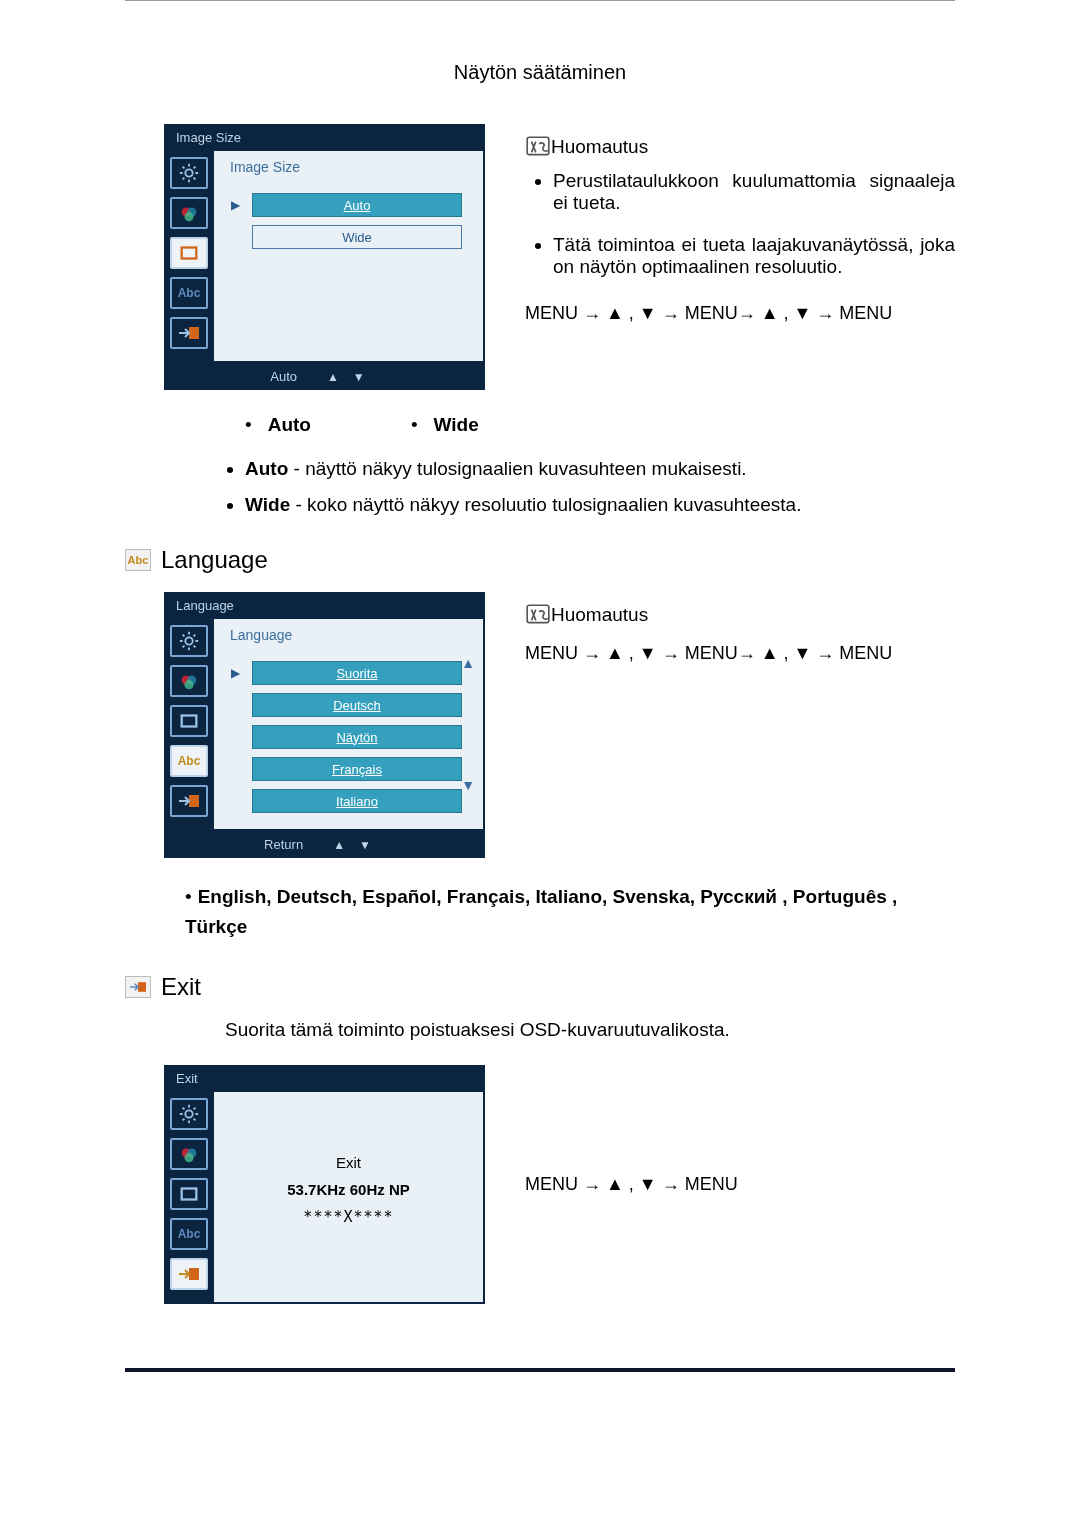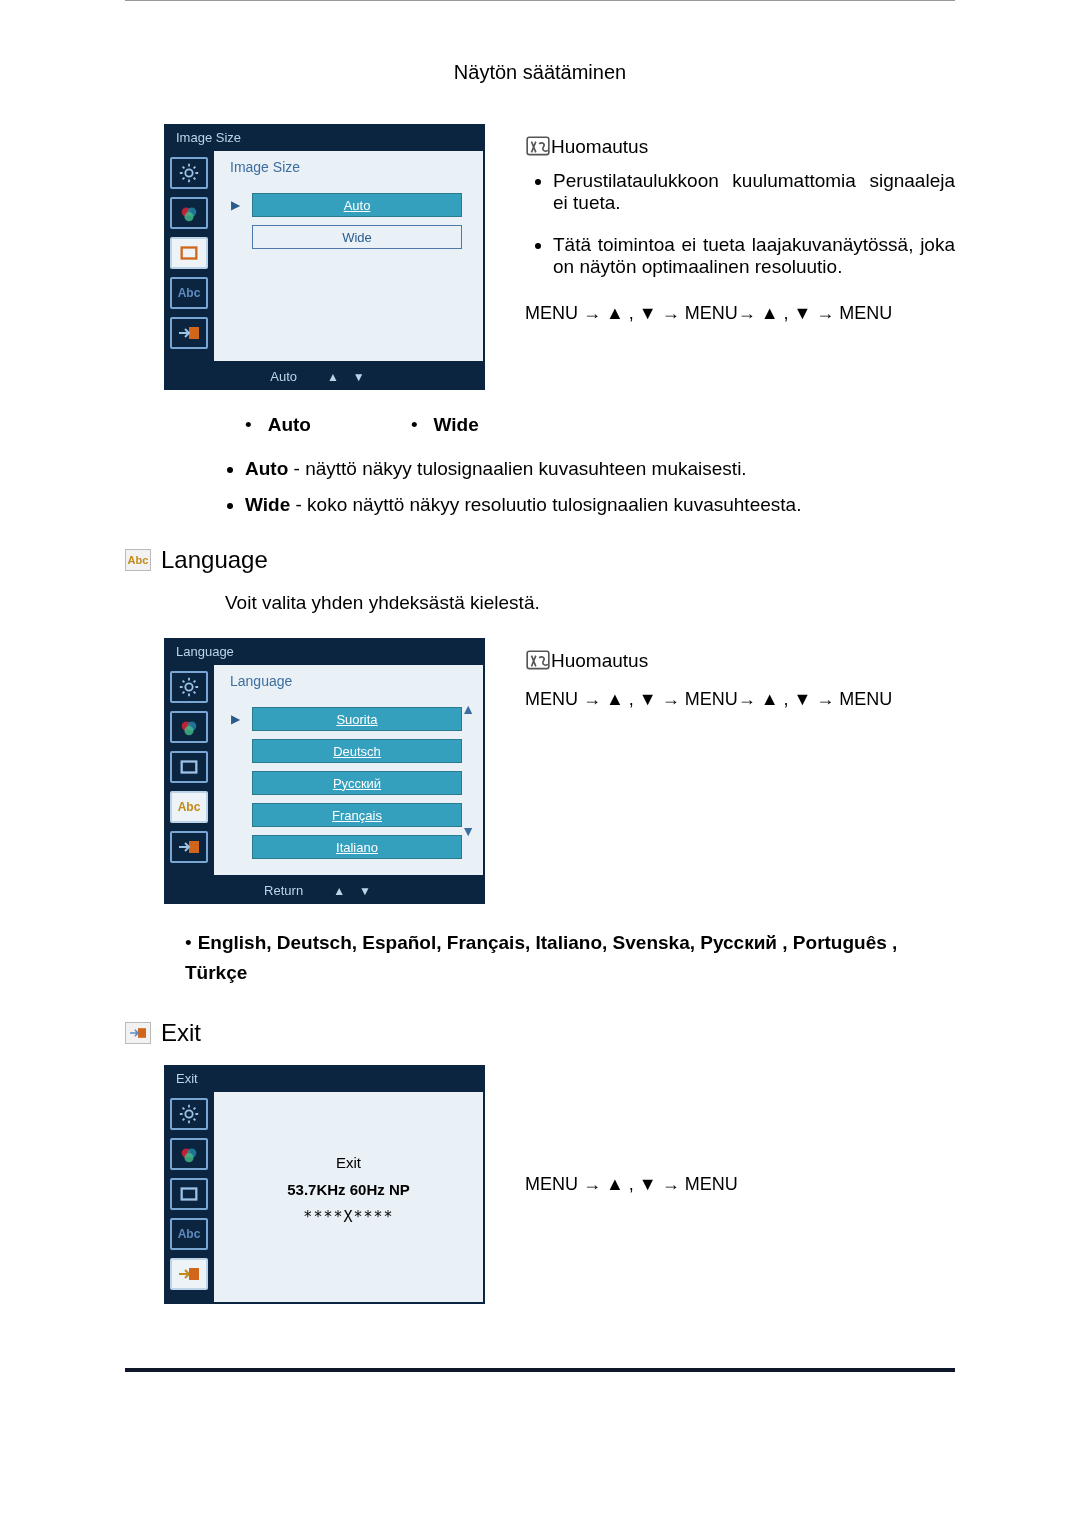--- a/index.html
+++ b/index.html
@@ -261,21 +261,20 @@
   </div>
   <ul class="body-list">
     <li><b>Auto</b><span> - näyttö näkyy tulosignaalien kuvasuhteen mukaisesti.</span></li>
     <li><b>Wide</b><span> - koko näyttö näkyy resoluutio tulosignaalien kuvasuhteesta.</span></li>
   </ul>
 
   <div class="sect-head">
     <div class="sect-icon">Abc</div>
     <span>Language</span>
   </div>
-  <div class="sect-intro">Voit valita yhden yhdeksästä kielestä.</div>
 
   <div class="osd-wrap">
     <div class="osd-col">
       <div class="osd">
         <div class="osd-titlebar">Language</div>
         <div class="osd-body">
           <div class="osd-tabs">
             <div class="tab">
               <svg viewBox="0 0 24 24" stroke="#9cc2e6" fill="none" stroke-width="2">
                   <circle cx="12" cy="12" r="4"></circle>
@@ -303,21 +302,21 @@
                   <path d="M2 10h10M8 6l4 4-4 4" stroke="#9cc2e6" stroke-width="2" fill="none"></path>
                 </svg>
             </div>
           </div>
           <div class="osd-main">
             <div class="osd-sub">Language</div>
             <span class="osd-scroll-up">▲</span>
             <div class="osd-list">
               <div class="osd-item active cursor">Suorita</div>
               <div class="osd-item active">Deutsch</div>
-              <div class="osd-item active">Русский</div>
+              <div class="osd-item active">Näytön</div>
               <div class="osd-item active">Français</div>
               <div class="osd-item active">Italiano</div>
             </div>
             <span class="osd-scroll-dn">▼</span>
           </div>
         </div>
         <div class="osd-statusbar">
           <span>Return</span><span class="arrows">▲▼</span>
         </div>
       </div>
@@ -340,20 +339,21 @@
 
   <div class="sect-head">
     <div class="sect-icon exit">
       <svg width="20" height="16" viewBox="0 0 24 20">
           <rect x="12" y="4" width="10" height="12" fill="#d1651a"></rect>
           <path d="M2 10h10M8 6l4 4-4 4" stroke="#5e8bbd" stroke-width="2" fill="none"></path>
         </svg>
     </div>
     <span>Exit</span>
   </div>
+  <div class="sect-intro">Suorita tämä toiminto poistuaksesi OSD-kuvaruutuvalikosta.</div>
 
   <div class="osd-wrap">
     <div class="osd-col">
       <div class="osd">
         <div class="osd-titlebar">Exit</div>
         <div class="osd-body">
           <div class="osd-tabs">
             <div class="tab">
               <svg viewBox="0 0 24 24" stroke="#9cc2e6" fill="none" stroke-width="2">
                   <circle cx="12" cy="12" r="4"></circle>

